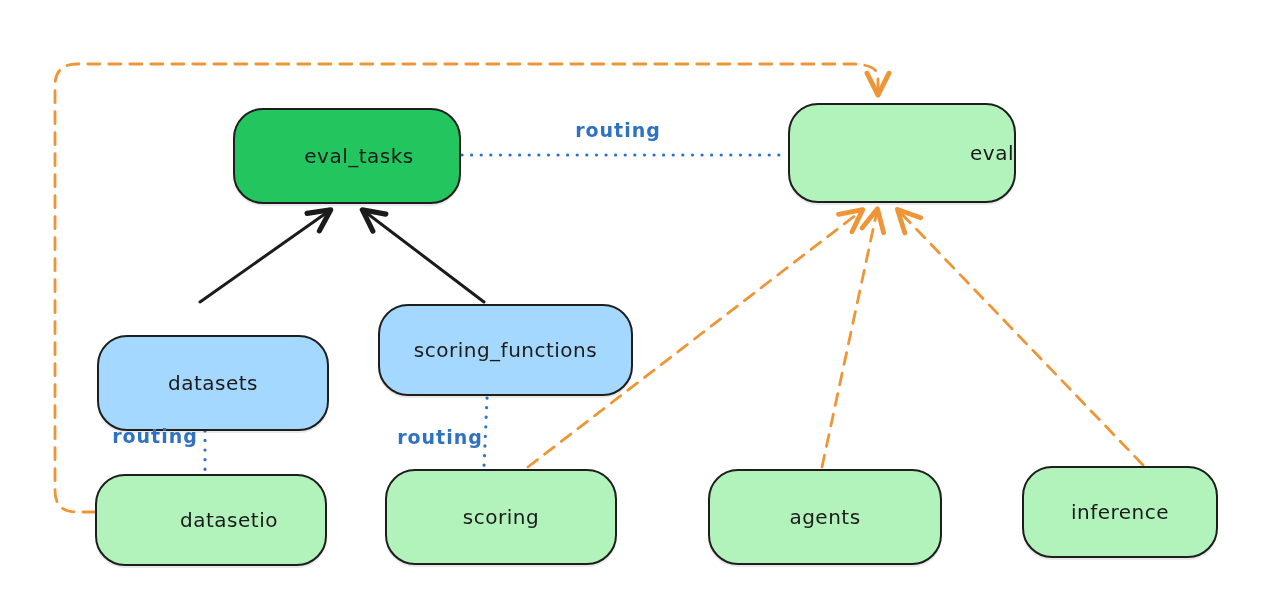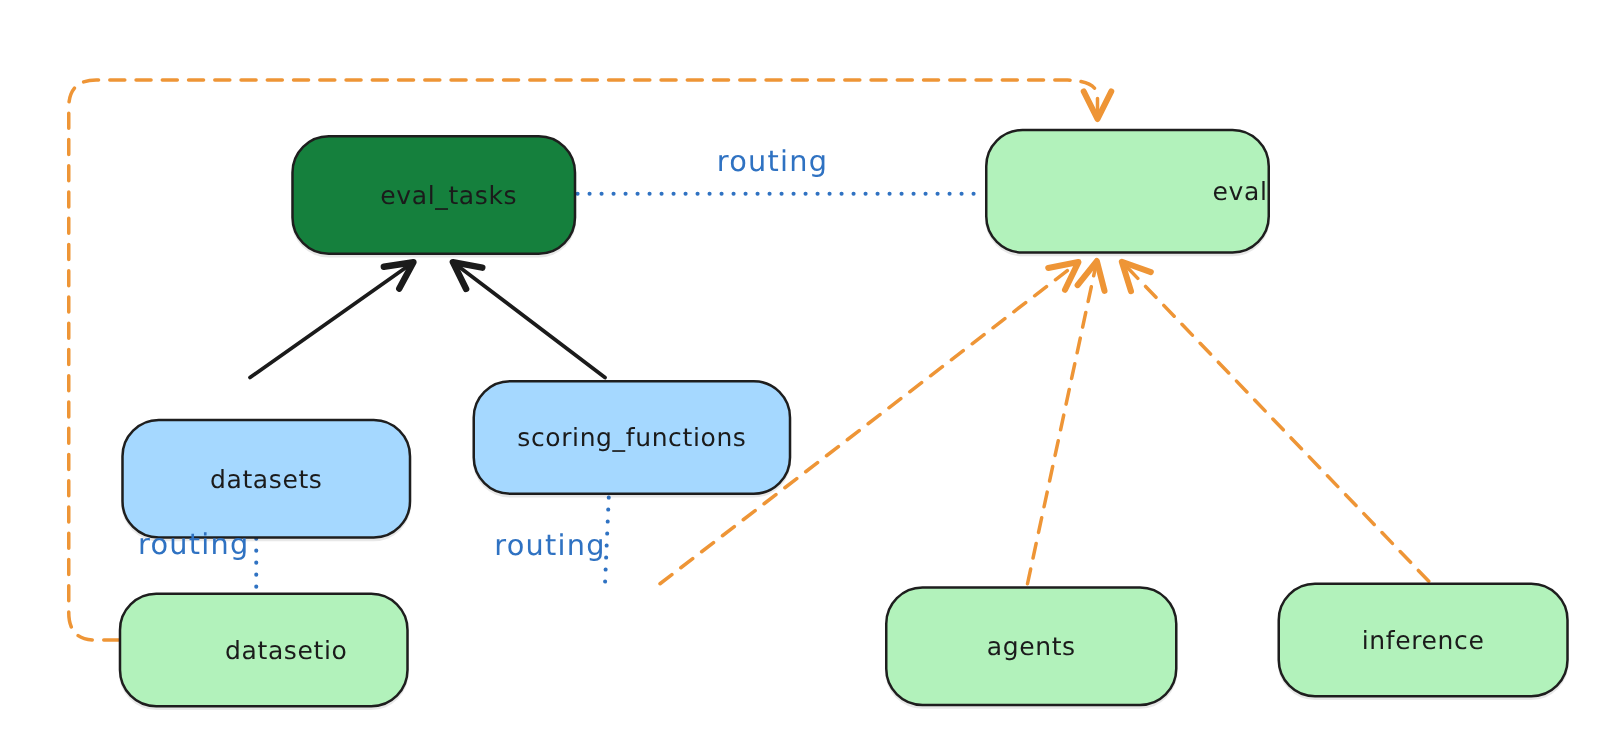--- a/index.html
+++ b/index.html
@@ -34,34 +34,34 @@
   }
   .node-label {
     font-size: 20px;
     color: #1b1b1b;
     letter-spacing: 0.5px;
     white-space: nowrap;
   }
   .edge-label {
     position: absolute;
     transform: translate(-50%, -50%);
-    font-size: 23px;
-    font-weight: 400;
+    font-size: 19px;
+    font-weight: 700;
     letter-spacing: 1px;
     white-space: nowrap;
   }
   
   .n-eval-tasks        { left: 233px; top: 108px; width: 228px; height: 96px; }
   .n-eval              { left: 788px; top: 103px; width: 228px; height: 100px; justify-content: flex-end; }
   .n-datasets          { left:  97px; top: 304px; width: 232px; height: 96px; margin-top: 31px; }
   .n-scoring-functions { left: 378px; top: 304px; width: 255px; height: 92px; }
   .n-datasetio         { left:  95px; top: 474px; width: 232px; height: 92px; }
   .n-scoring           { left: 385px; top: 469px; width: 232px; height: 96px; }
   .n-agents            { left: 708px; top: 469px; width: 234px; height: 96px; }
-  .n-inference         { left: 1022px; top: 466px; width: 233px; height: 92px; }
+  .n-inference         { left: 1022px; top: 466px; width: 196px; height: 92px; }
   .l-routing-top  { left: 618px; top: 130px; }
   .l-routing-left { left: 155px; top: 436px; }
   .l-routing-mid  { left: 440px; top: 437px; }
 </style>
 </head>
 <body>
 
 <div class="canvas">
 
   <svg class="edges-layer" width="1280" height="596" viewBox="0 0 1280 596" xmlns="http://www.w3.org/2000/svg">
@@ -80,36 +80,39 @@
     <path d="M 462,155 L 787,155" fill="none" stroke-width="3.2" stroke-linecap="round" stroke-dasharray="0.1 9.5" stroke="#2f72c2"></path>
     <path d="M 205,402 L 205,472" fill="none" stroke-width="3.2" stroke-linecap="round" stroke-dasharray="0.1 9.5" stroke="#2f72c2"></path>
     <path d="M 487,398 L 484,467" fill="none" stroke-width="3.2" stroke-linecap="round" stroke-dasharray="0.1 9.5" stroke="#2f72c2"></path>
 
     <path d="M 95,512 L 76,512 Q 55,512 55,490 L 55,86 Q 55,64 77,64 L 854,64 Q 878,65 878,77 L 878,93" fill="none" stroke-width="2.8" stroke-linecap="round" stroke-dasharray="12 9" marker-end="url(#arrow-orange)" stroke="#ee9536"></path>
     <path d="M 528,467 L 861,211" fill="none" stroke-width="2.8" stroke-linecap="round" stroke-dasharray="12 9" marker-end="url(#arrow-orange)" stroke="#ee9536"></path>
     <path d="M 822,467 L 877,211" fill="none" stroke-width="2.8" stroke-linecap="round" stroke-dasharray="12 9" marker-end="url(#arrow-orange)" stroke="#ee9536"></path>
     <path d="M 1143,465 L 899,211" fill="none" stroke-width="2.8" stroke-linecap="round" stroke-dasharray="12 9" marker-end="url(#arrow-orange)" stroke="#ee9536"></path>
   </svg>
 
-  <div class="node n-eval-tasks" style="background-color: #15803d; padding-left: 24px;">
+  <div class="node n-eval-tasks" style="background-color: #22c55e; padding-left: 24px;">
     <span class="node-label">eval_tasks</span>
   </div>
   <div class="node n-datasets" style="background-color: rgb(165, 216, 255);">
     <span class="node-label">datasets</span>
   </div>
   <div class="node n-scoring-functions" style="background-color: rgb(165, 216, 255);">
     <span class="node-label">scoring_functions</span>
   </div>
 
   <div class="node n-eval" style="background-color: rgb(178, 242, 187);">
     <span class="node-label">eval</span>
   </div>
   <div class="node n-datasetio" style="background-color: rgb(178, 242, 187); padding-left: 36px;">
     <span class="node-label">datasetio</span>
   </div>
+  <div class="node n-scoring" style="background-color: rgb(178, 242, 187);">
+    <span class="node-label">scoring</span>
+  </div>
   <div class="node n-agents" style="background-color: rgb(178, 242, 187);">
     <span class="node-label">agents</span>
   </div>
   <div class="node n-inference" style="background-color: rgb(178, 242, 187);">
     <span class="node-label">inference</span>
   </div>
 
   <div class="edge-label l-routing-top" style="color: rgb(47, 114, 194);">routing</div>
   <div class="edge-label l-routing-left" style="color: rgb(47, 114, 194);">routing</div>
   <div class="edge-label l-routing-mid" style="color: rgb(47, 114, 194);">routing</div>

